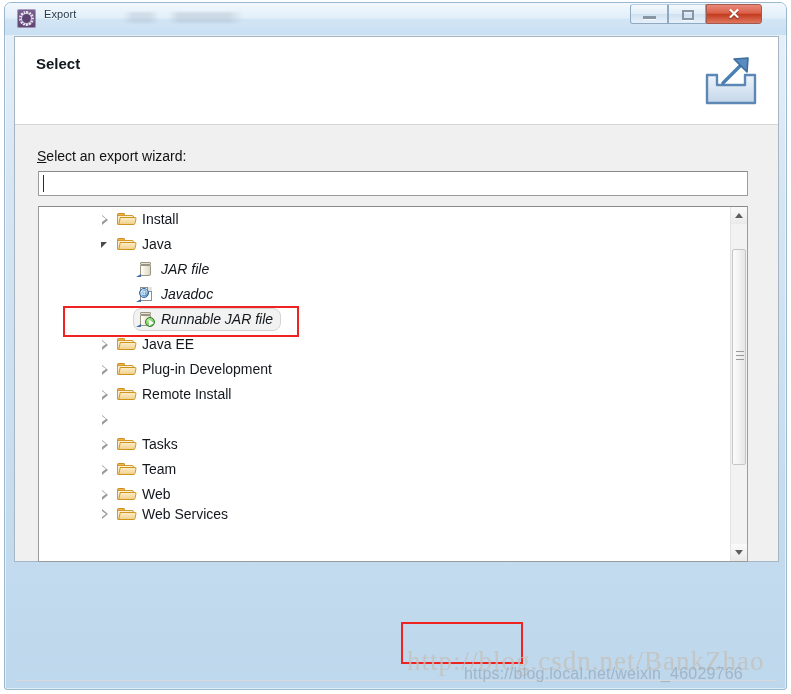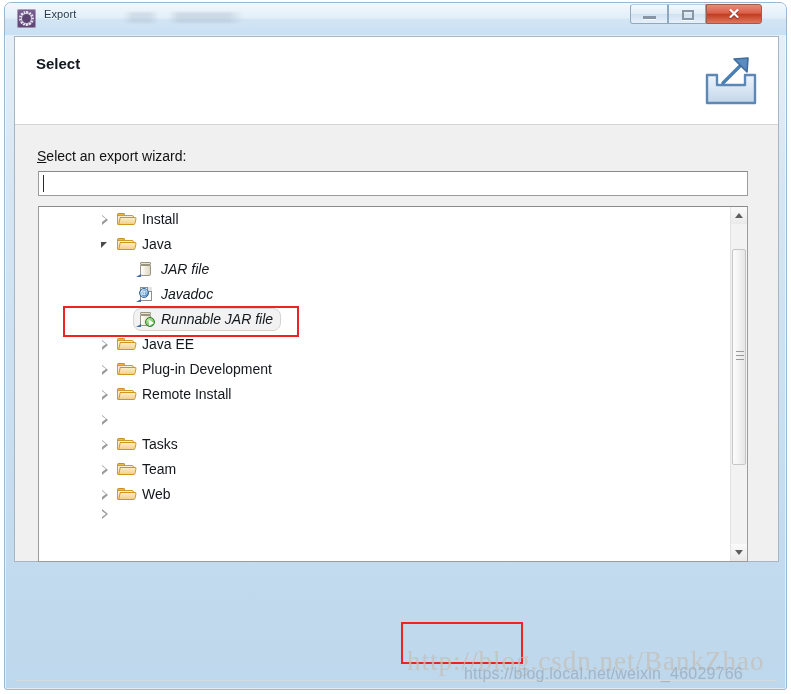--- a/index.html
+++ b/index.html
@@ -631,20 +631,28 @@
                     <span class="front"></span>
                   </span>
                   <span>Web</span>
                 </span>
               </div>
               <div class="tree-row level0" style="height: 14px; overflow: hidden;">
                 <span class="twisty collapsed">
                   <i></i>
                   <em></em>
                 </span>
+                <span class="rowbox">
+                  <span class="ic folder">
+                    <span class="tab"></span>
+                    <span class="back"></span>
+                    <span class="front"></span>
+                  </span>
+                  <span>Web Services</span>
+                </span>
               </div>
             </div>
         </div>
 
         <div id="vscroll">
           <div class="sb-arrow" id="sb-up">
               <i></i>
             </div>
           <div id="sb-thumb">
             <div class="grip"></div>

